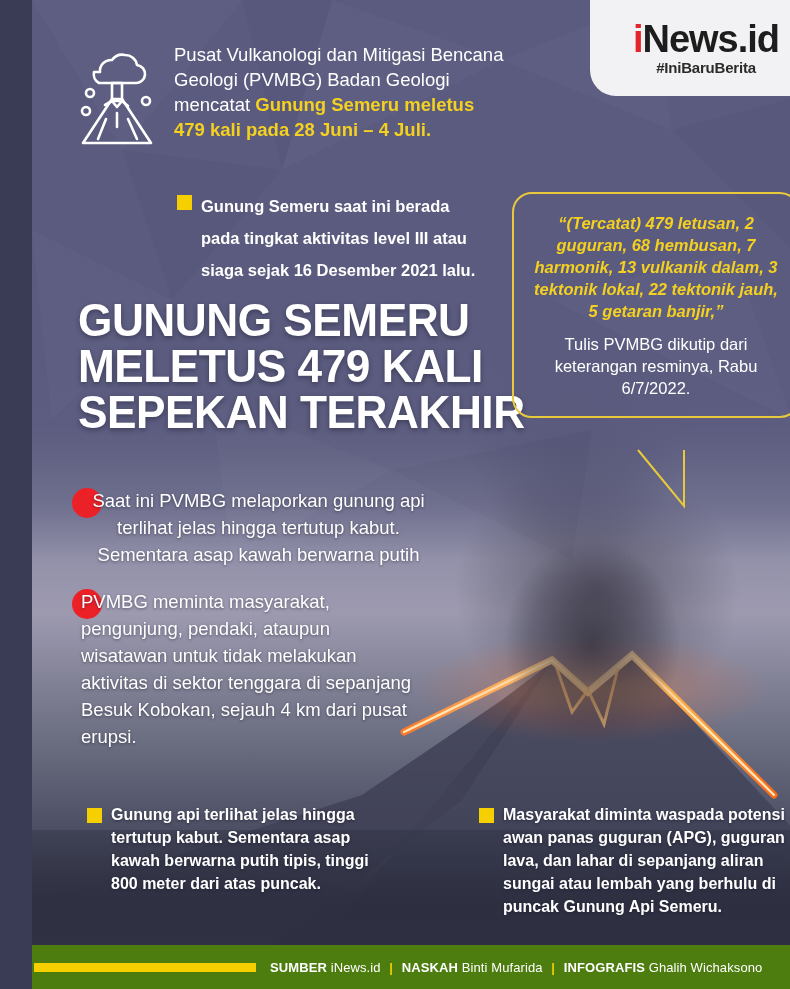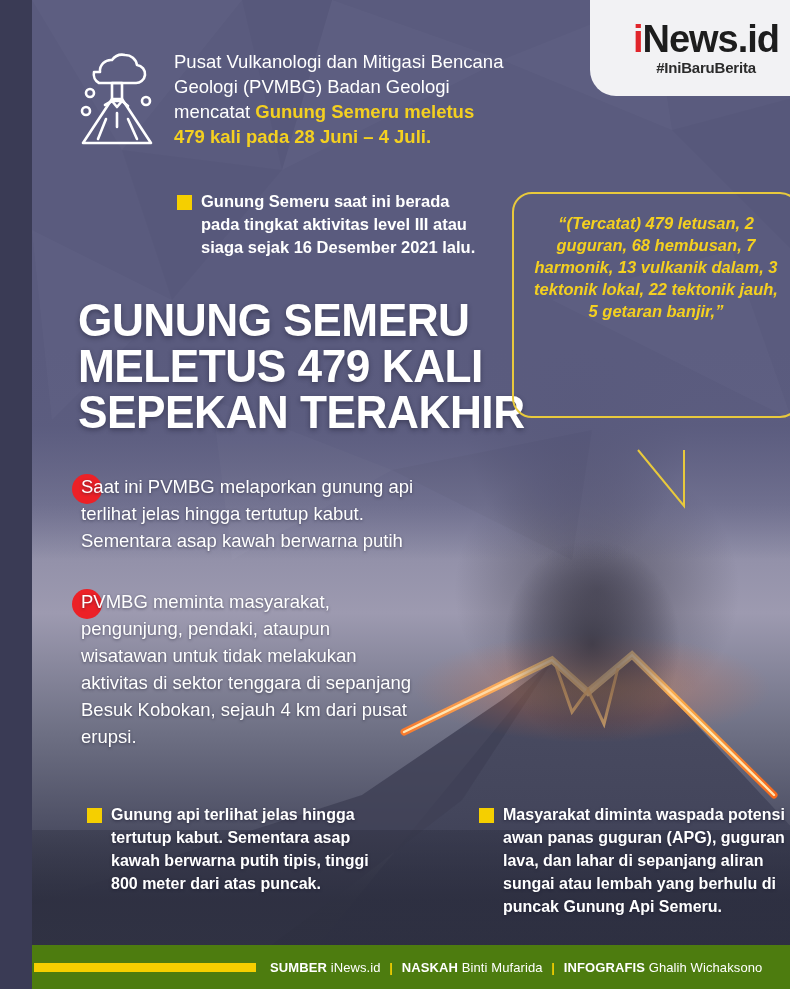--- a/index.html
+++ b/index.html
@@ -65,35 +65,35 @@
   }
   .logo-word .i-red{color:#e1252b;}
   .logo-tag{
     font-size:15px;font-weight:700;color:#2b2b2b;letter-spacing:-.2px;
   }
 
   
   .volcano-icon{position:absolute;left:34px;top:45px;width:100px;height:110px;}
 
   .header-text{
-    position:absolute;left:142px;top:49px;width:330px;
+    position:absolute;left:142px;top:42px;width:330px;
     font-size:18.5px;line-height:25px;color:#ffffff;font-weight:400;
   }
   .header-text .hl{color:#f4d020;font-weight:700;}
 
   
   .kv-top{
     position:absolute;left:145px;top:190px;width:300px;
     display:flex;gap:9px;
   }
   .sq{
     width:15px;height:15px;background:#f5cf00;flex:none;margin-top:5px;
   }
   .kv-top .txt{
-    font-size:16.5px;line-height:23px;color:#ffffff;font-weight:700;
+    font-size:16.5px;line-height:32px;color:#ffffff;font-weight:700;
   }
 
   
   .headline{
     position:absolute;left:46px;top:297px;width:440px;
     font-family:"Liberation Sans Narrow","Liberation Sans",sans-serif;
     font-size:47px;line-height:46px;
     font-weight:700;color:#ffffff;
     letter-spacing:-0.5px;
     transform:scaleX(.94);transform-origin:left top;
@@ -124,21 +124,21 @@
   .para .dot{
     position:absolute;left:-9px;top:1px;
     width:30px;height:30px;border-radius:50%;
     background:#ec2127;
   }
   .para .ptxt{
     position:relative;
     font-size:18.5px;line-height:27px;color:#ffffff;font-weight:400;
     text-shadow:0 1px 3px rgba(30,30,50,.55);
   }
-  #para1{left:49px;top:473px;width:355px;}
+  #para1{left:49px;top:487px;width:355px;text-align:center;}
   #para2{left:49px;top:588px;width:340px;}
 
   
   .kv-bot{position:absolute;display:flex;gap:9px;}
   .kv-bot .txt{
     font-size:16px;line-height:23px;color:#ffffff;font-weight:700;
     text-shadow:0 1px 3px rgba(25,25,45,.6);
   }
   #kvL{left:55px;top:803px;width:300px;}
   #kvR{left:447px;top:803px;width:310px;}
@@ -232,20 +232,21 @@
   </div>
 
   <div class="headline">
     <div>GUNUNG SEMERU</div>
     <div>MELETUS 479 KALI</div>
     <div>SEPEKAN TERAKHIR</div>
   </div>
 
   <div class="bubble">
     <div class="q">“(Tercatat) 479 letusan, 2 guguran, 68 hembusan, 7 harmonik, 13 vulkanik dalam, 3 tektonik lokal, 22 tektonik jauh, 5 getaran banjir,”</div>
+    <div class="attrib">Tulis PVMBG dikutip dari keterangan resminya, Rabu 6/7/2022.</div>
   </div>
   <svg class="tail" viewBox="0 0 160 66" fill="none" stroke="#e8c93c" stroke-width="2">
     <path d="M62 2 L62 58 L16 2"></path>
   </svg>
 
   <div class="para" id="para1">
     <div class="dot"></div>
     <div class="ptxt">Saat ini PVMBG melaporkan gunung api terlihat jelas hingga tertutup kabut. Sementara asap kawah berwarna putih</div>
   </div>
   <div class="para" id="para2">

